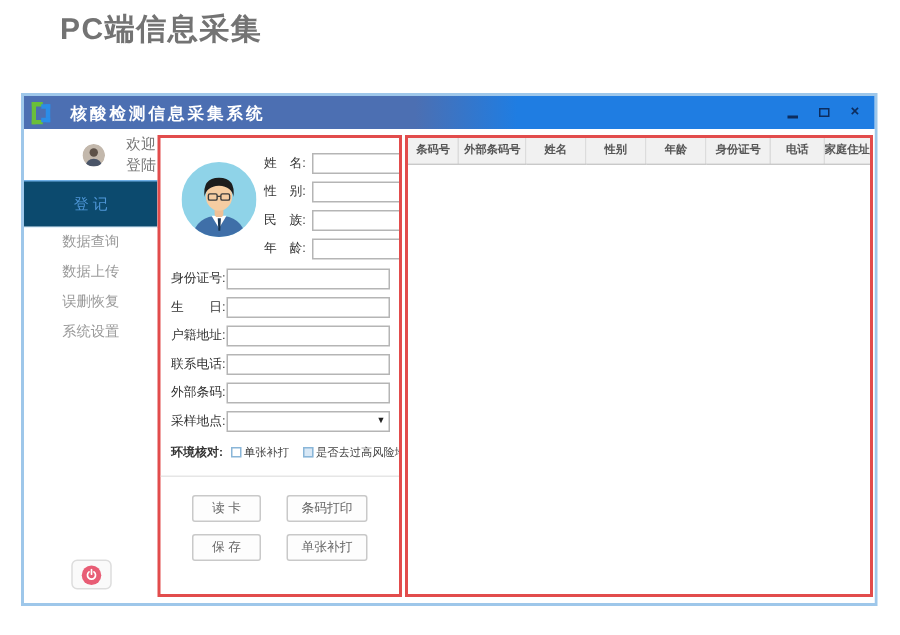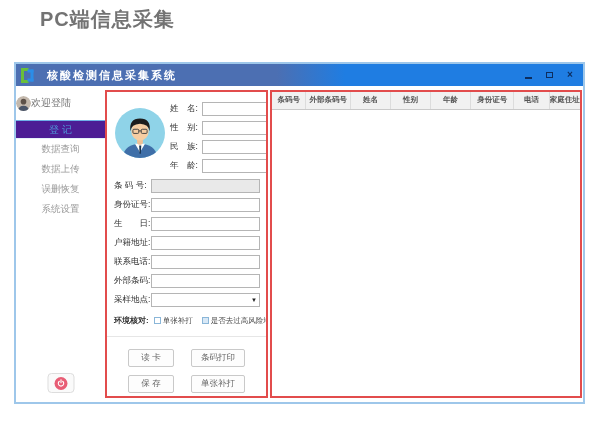--- a/index.html
+++ b/index.html
@@ -25,39 +25,39 @@
   .ctl { display:inline-flex; align-items:center; justify-content:center; width:10px; height:12px;
          color:#0d2d5e; cursor:pointer; }
   .ctl-min-bar { width:7px; height:2px; background:#0d2d5e; margin-top:5px; }
   .ctl-max-box { width:7px; height:6px; border:1.6px solid #0d2d5e; }
   .ctl-close { font-size:10px; font-weight:bold; line-height:1; }
 
   .body { position:absolute; left:0; top:22px; right:0; bottom:0; background:#fff; }
 
   
   .sidebar { position:absolute; left:0; top:0; width:89px; height:100%; background:#fff; }
-  .welcome { height:34px; display:flex; align-items:center; justify-content:flex-start; gap:0;
-             color:#777; font-size:10px; }
+  .welcome { height:34px; display:flex; align-items:center; justify-content:flex-start; gap:14px;
+             color:#777; font-size:10px;margin-left:39px; }
   .avatar-sm { width:15px; height:15px; border-radius:50%; overflow:hidden; flex:0 0 auto; }
-  .menu-active { height:19px; background:#4c1d95; border-top:1px solid #6fb0e8;
+  .menu-active { height:32px; background:#0c4a6e; border-top:1px solid #6fb0e8;
                  border-bottom:1px solid #e4f1fb; color:#4f97d8; font-size:10px;
                  display:flex; align-items:center; justify-content:center; cursor:pointer; }
   .menu-item { height:20px; line-height:20px; text-align:center; color:#9a9a9a;
                font-size:9.5px; cursor:pointer; }
   .menu-item:first-of-type { margin-top:7px; }
   .power-btn { position:absolute; left:50%; bottom:9px; transform:translateX(-50%);
                width:27px; height:20px; border:1px solid #ddd; border-radius:4px; background:#fafafa;
                display:flex; align-items:center; justify-content:center; cursor:pointer; }
   .power-circle { width:13px; height:13px; border-radius:50%; background:#e85d75;
                   display:flex; align-items:center; justify-content:center; }
 
   
   .form-panel { position:absolute; left:89px; top:4px; width:163px; height:308px;
                 border:2px solid #e24c4c; background:#fff; overflow:hidden; }
-  .form-top { display:flex; padding:10px 6px 0 8px; }
+  .form-top { display:flex; padding:10px 6px 0 14px; }
   .big-avatar { width:50px; height:50px; flex:0 0 auto; margin-top:6px; }
   .top-fields { flex:1; display:flex; flex-direction:column; gap:5px; margin-left:5px; }
   .frow { display:flex; align-items:center; }
   .frow label { width:32px; font-size:8.5px; color:#333; flex:0 0 auto; white-space:nowrap; }
   .frow input { flex:1; min-width:0; height:14px; border:1px solid #b5b5b5; background:#fff;
                 font-size:9px; padding:0 2px; outline:none; }
   .full-fields { display:flex; flex-direction:column; gap:5px; padding:6px 6px 0 7px; }
   .full-fields .frow label { width:37px; }
   input.gray { background:#e9e9e9; }
   .dd-wrap { position:relative; flex:1; display:flex; }
@@ -181,24 +181,20 @@
               <input value="" style="">
             </div>
             <div class="frow">
               <label>年　龄:</label>
               <input value="" style="">
             </div>
           </div>
         </div>
 
         <div class="full-fields">
-          <div class="frow">
-            <label>条 码 号:</label>
-            <input class="gray" value="" style="">
-          </div>
           <div class="frow">
             <label>身份证号:</label>
             <input value="" style="">
           </div>
           <div class="frow">
             <label>生　　日:</label>
             <input value="" style="">
           </div>
           <div class="frow">
             <label>户籍地址:</label>

